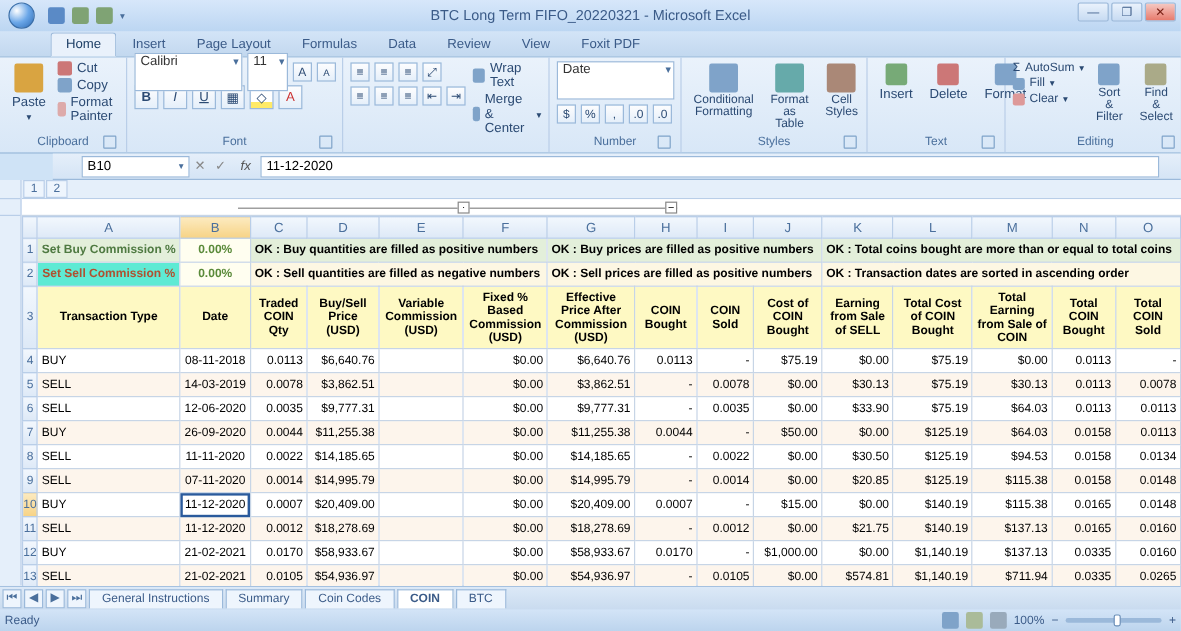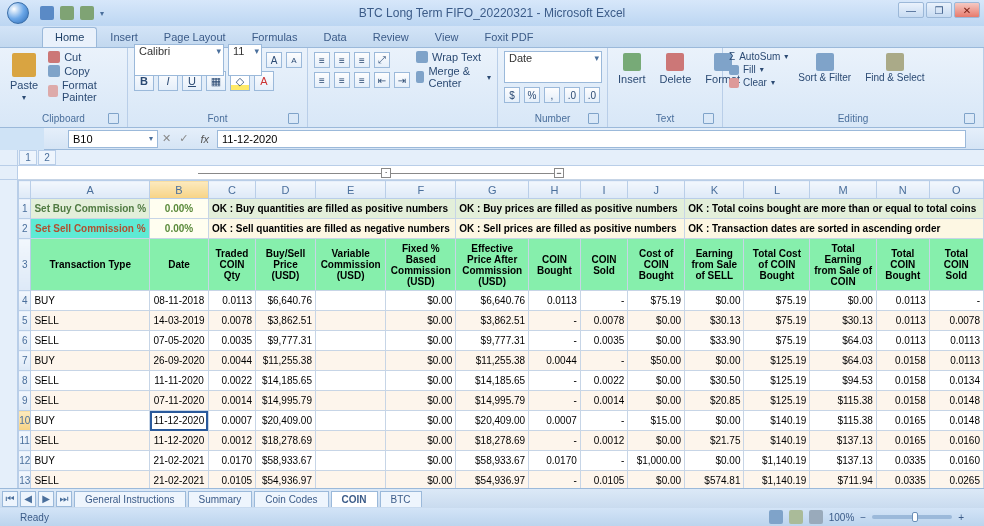--- a/index.html
+++ b/index.html
@@ -39,36 +39,36 @@
 .outline-btn{width:18px;height:15px;border:1px solid #b9cee8;background:#eef5fd;margin-left:1px;text-align:center;line-height:13px;color:#4a6f9c;cursor:pointer;}
 .grid-wrap{height:338px;overflow:hidden;background:#fff;position:relative;display:flex;}
 .row-hdrs{width:18px;background:#e5effa;border-right:1px solid #b9cee8;}
 .grid-main{flex:1;overflow:auto;}
 table{border-collapse:collapse;table-layout:fixed;}
 .col-hdr td{background:linear-gradient(#f2f7fd,#dde9f7);border:1px solid #b9cee8;text-align:center;font-size:11px;color:#4a6f9c;height:18px;}
 .col-hdr td.sel-col{background:linear-gradient(#fceabf,#f7d385);}
 .rh{background:linear-gradient(#f2f7fd,#dde9f7);border:1px solid #b9cee8;text-align:center;font-size:10px;color:#4a6f9c;width:18px;height:20px;}
 .rh.sel-row{background:linear-gradient(#fceabf,#f7d385);}
 td.cell{border:1px solid #c7d5e6;font-size:10px;padding:1px 3px;height:20px;overflow:hidden;white-space:nowrap;}
-.hdr-row td.cell{background:#86efac;font-weight:bold;text-align:center;white-space:normal;font-size:10px;line-height:1.1;height:52px;vertical-align:middle;}
+.hdr-row td.cell{background:#fef9c3;font-weight:bold;text-align:center;white-space:normal;font-size:10px;line-height:1.1;height:52px;vertical-align:middle;}
 .msg-green{background:#e3efda;font-weight:bold;font-size:10px;}
 .msg-yellow{background:#fdf7e3;font-weight:bold;font-size:10px;}
 .lab-buy{background:#e3efda;color:#4f7a42;font-weight:bold;text-align:center;font-size:10px;}
 .lab-sell{background:#5eead4;color:#b05030;font-weight:bold;text-align:center;font-size:10px;}
 .pct{background:#fffef0;text-align:center;font-weight:bold;color:#5a8a3a;}
 .num{text-align:right;}
 .ctr{text-align:center;margin-left:24px;}
 .row-odd td.cell.body{background:#fdf5ec;}
 .row-even td.cell.body{background:#ffffff;}
 .active-cell{outline:2px solid #2a5a9c; outline-offset:-2px;}
 .sheet-tabs{height:20px;background:linear-gradient(#dce9f7,#c9dbef);display:flex;align-items:center;font-size:10px;border-top:1px solid #9bb9da;}
 .nav-btn{width:16px;height:16px;border:1px solid #9bb9da;background:#eef5fd;margin-left:2px;text-align:center;line-height:14px;color:#4a6f9c;cursor:pointer;}
 .sh-tab{padding:2px 10px;background:#eef5fd;border:1px solid #9bb9da;border-bottom:none;margin-left:2px;cursor:pointer;color:#3b5b88;}
 .sh-tab.active{background:#fff;font-weight:bold;}
-.status{height:18px;background:linear-gradient(#d3e4f7,#bcd4ed);font-size:10px;color:#3b5b88;display:flex;align-items:center;padding:0 20px;justify-content:space-between;}
+.status{height:18px;background:linear-gradient(#d3e4f7,#bcd4ed);font-size:10px;color:#3b5b88;display:flex;align-items:center;padding:0 4px;justify-content:space-between;}
 .zoom{display:flex;align-items:center;gap:6px;}
 .slider{width:80px;height:4px;background:#9bb9da;position:relative;border-radius:2px;}
 .slider-thumb{position:absolute;left:50%;top:-3px;width:6px;height:10px;background:#fff;border:1px solid #6b8fb8;border-radius:2px;}
 .expand-line{position:absolute; top:0; left:180px; right:420px; height:14px;}
 .expand-line::before{content:"";position:absolute;left:0;right:0;top:7px;border-top:1px solid #888;}
 .expand-btn{position:absolute;left:50%;top:2px;width:10px;height:10px;border:1px solid #888;background:#fff;font-size:8px;line-height:8px;text-align:center;cursor:pointer;}
 </style>
 </head>
 <body>
 
@@ -180,20 +180,37 @@
       <div class="sel" style="width:98px">Date</div>
       <div class="mini-row">
         <div class="toggle sm">$</div>
         <div class="toggle sm">%</div>
         <div class="toggle sm">,</div>
         <div class="toggle sm">.0</div>
         <div class="toggle sm">.0</div>
       </div>
     </div>
     <div class="group-title">Number</div>
+  </div>
+  <div class="group" style="width:155px">
+    <div class="group-body">
+      <div class="btn-large">
+          <span class="ico ico-lg"></span>
+          <span style="text-align:center;font-size:10px;line-height:1">Conditional Formatting</span>
+        </div>
+      <div class="btn-large">
+          <span class="ico ico-lg" style="background:#6aa"></span>
+          <span style="text-align:center;font-size:10px;line-height:1">Format as Table</span>
+        </div>
+      <div class="btn-large">
+          <span class="ico ico-lg" style="background:#a87"></span>
+          <span style="text-align:center;font-size:10px;line-height:1">Cell Styles</span>
+        </div>
+    </div>
+    <div class="group-title">Styles</div>
   </div>
   <div class="group" style="width:115px">
     <div class="group-body">
       <div class="btn-large">
           <span class="ico" style="background:#7a7"></span>
           <span>Insert</span>
         </div>
       <div class="btn-large">
           <span class="ico" style="background:#c77"></span>
           <span>Delete</span>
@@ -380,21 +397,21 @@
             <td class="cell body num">$75.19</td>
             <td class="cell body num">$30.13</td>
             <td class="cell body num">0.0113</td>
             <td class="cell body num">0.0078</td>
           </tr>
         </tbody>
         <tbody>
           <tr class="row-even">
             <td class="rh">6</td>
             <td class="cell body ">SELL</td>
-            <td class="cell body ctr">07-05-2020</td>
+            <td class="cell body ctr">12-06-2020</td>
             <td class="cell body num">0.0035</td>
             <td class="cell body num">$9,777.31</td>
             <td class="cell body num"></td>
             <td class="cell body num">$0.00</td>
             <td class="cell body num">$9,777.31</td>
             <td class="cell body num">-</td>
             <td class="cell body num">0.0035</td>
             <td class="cell body num">$0.00</td>
             <td class="cell body num">$33.90</td>
             <td class="cell body num">$75.19</td>

